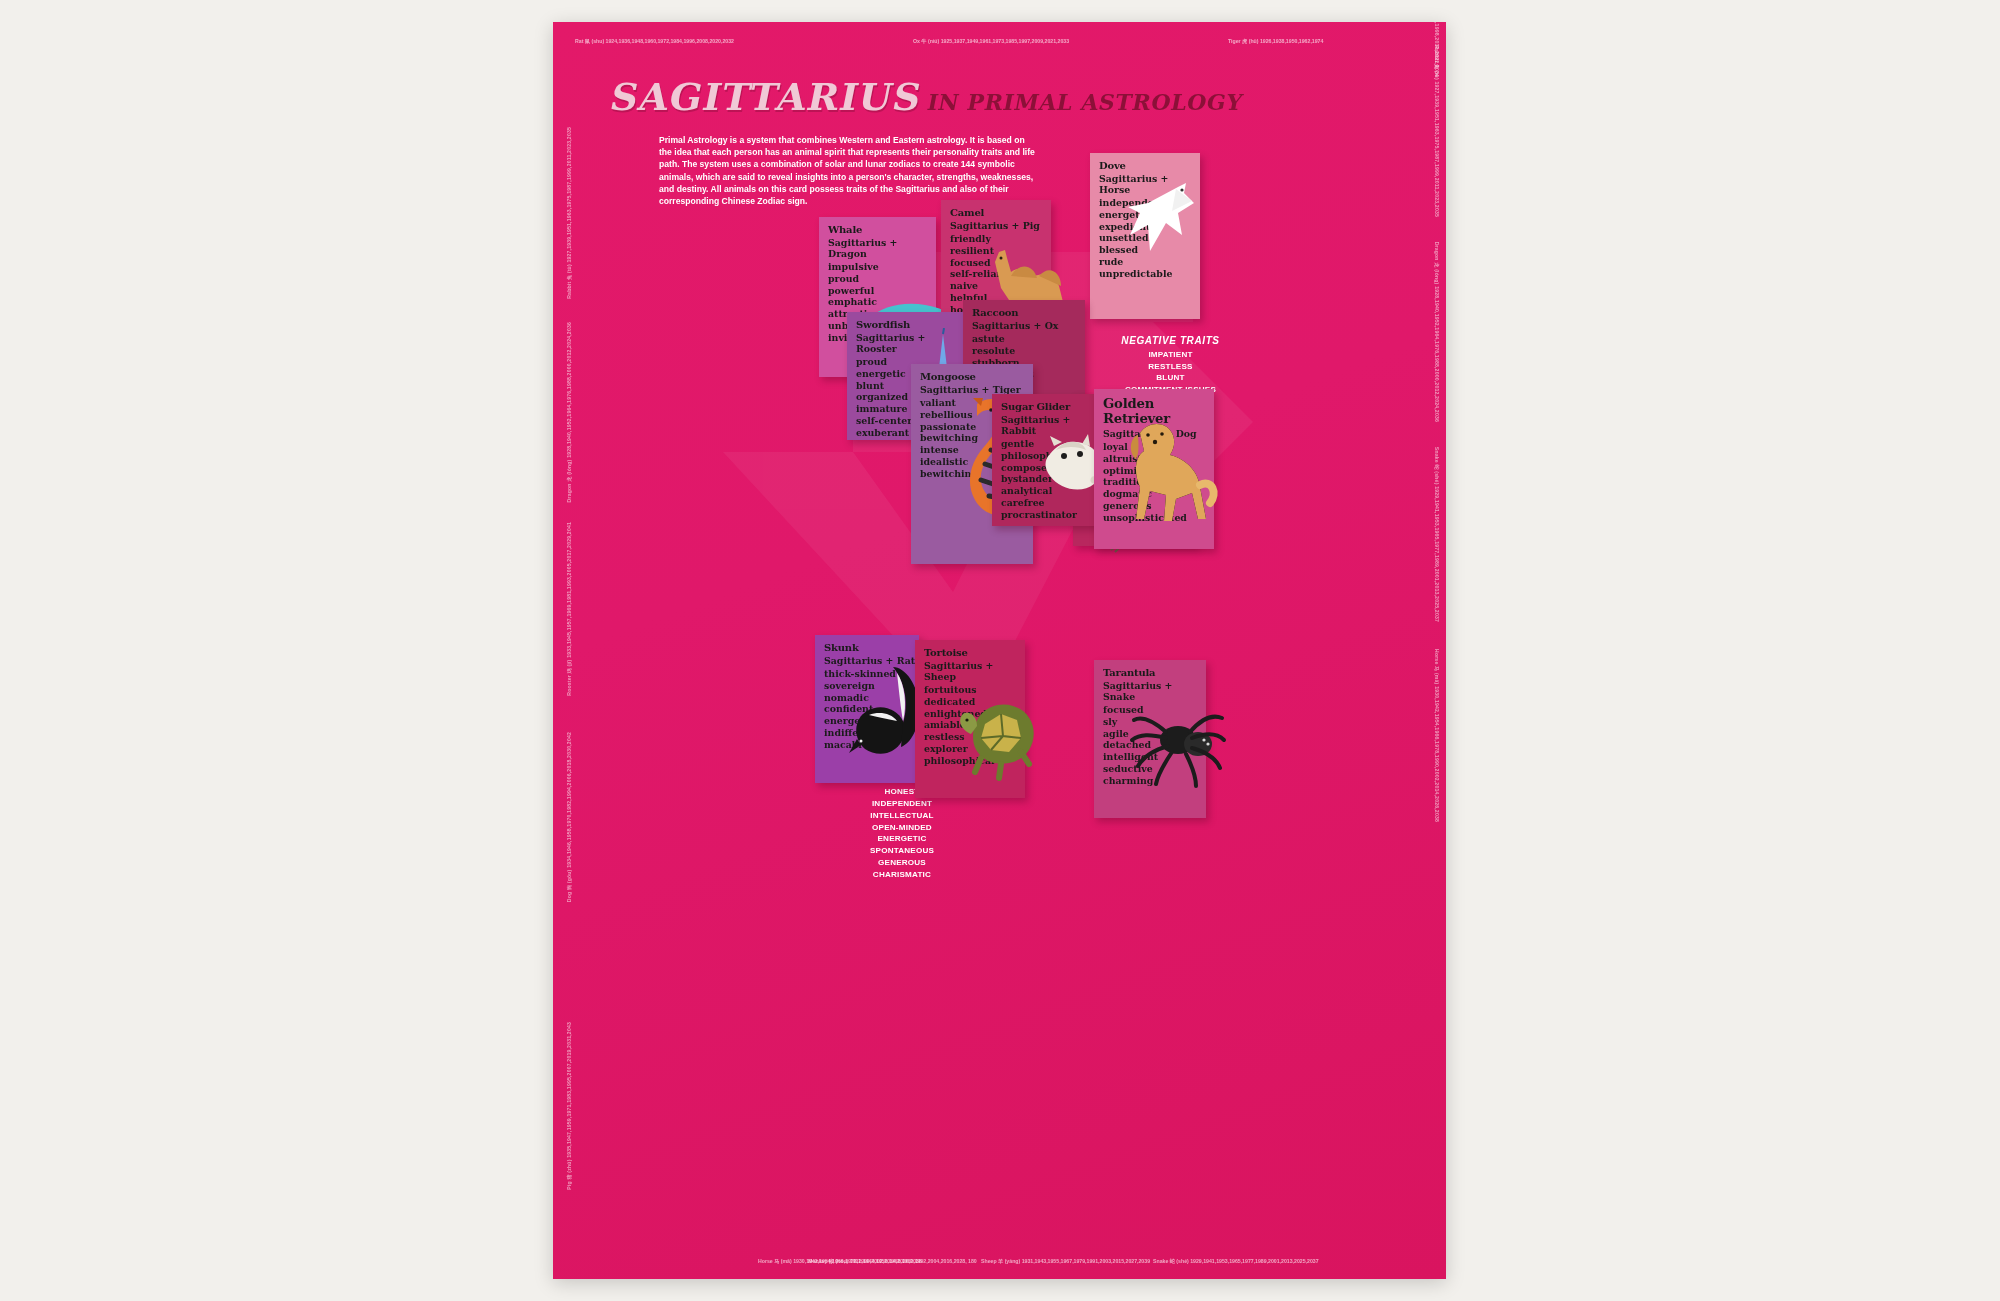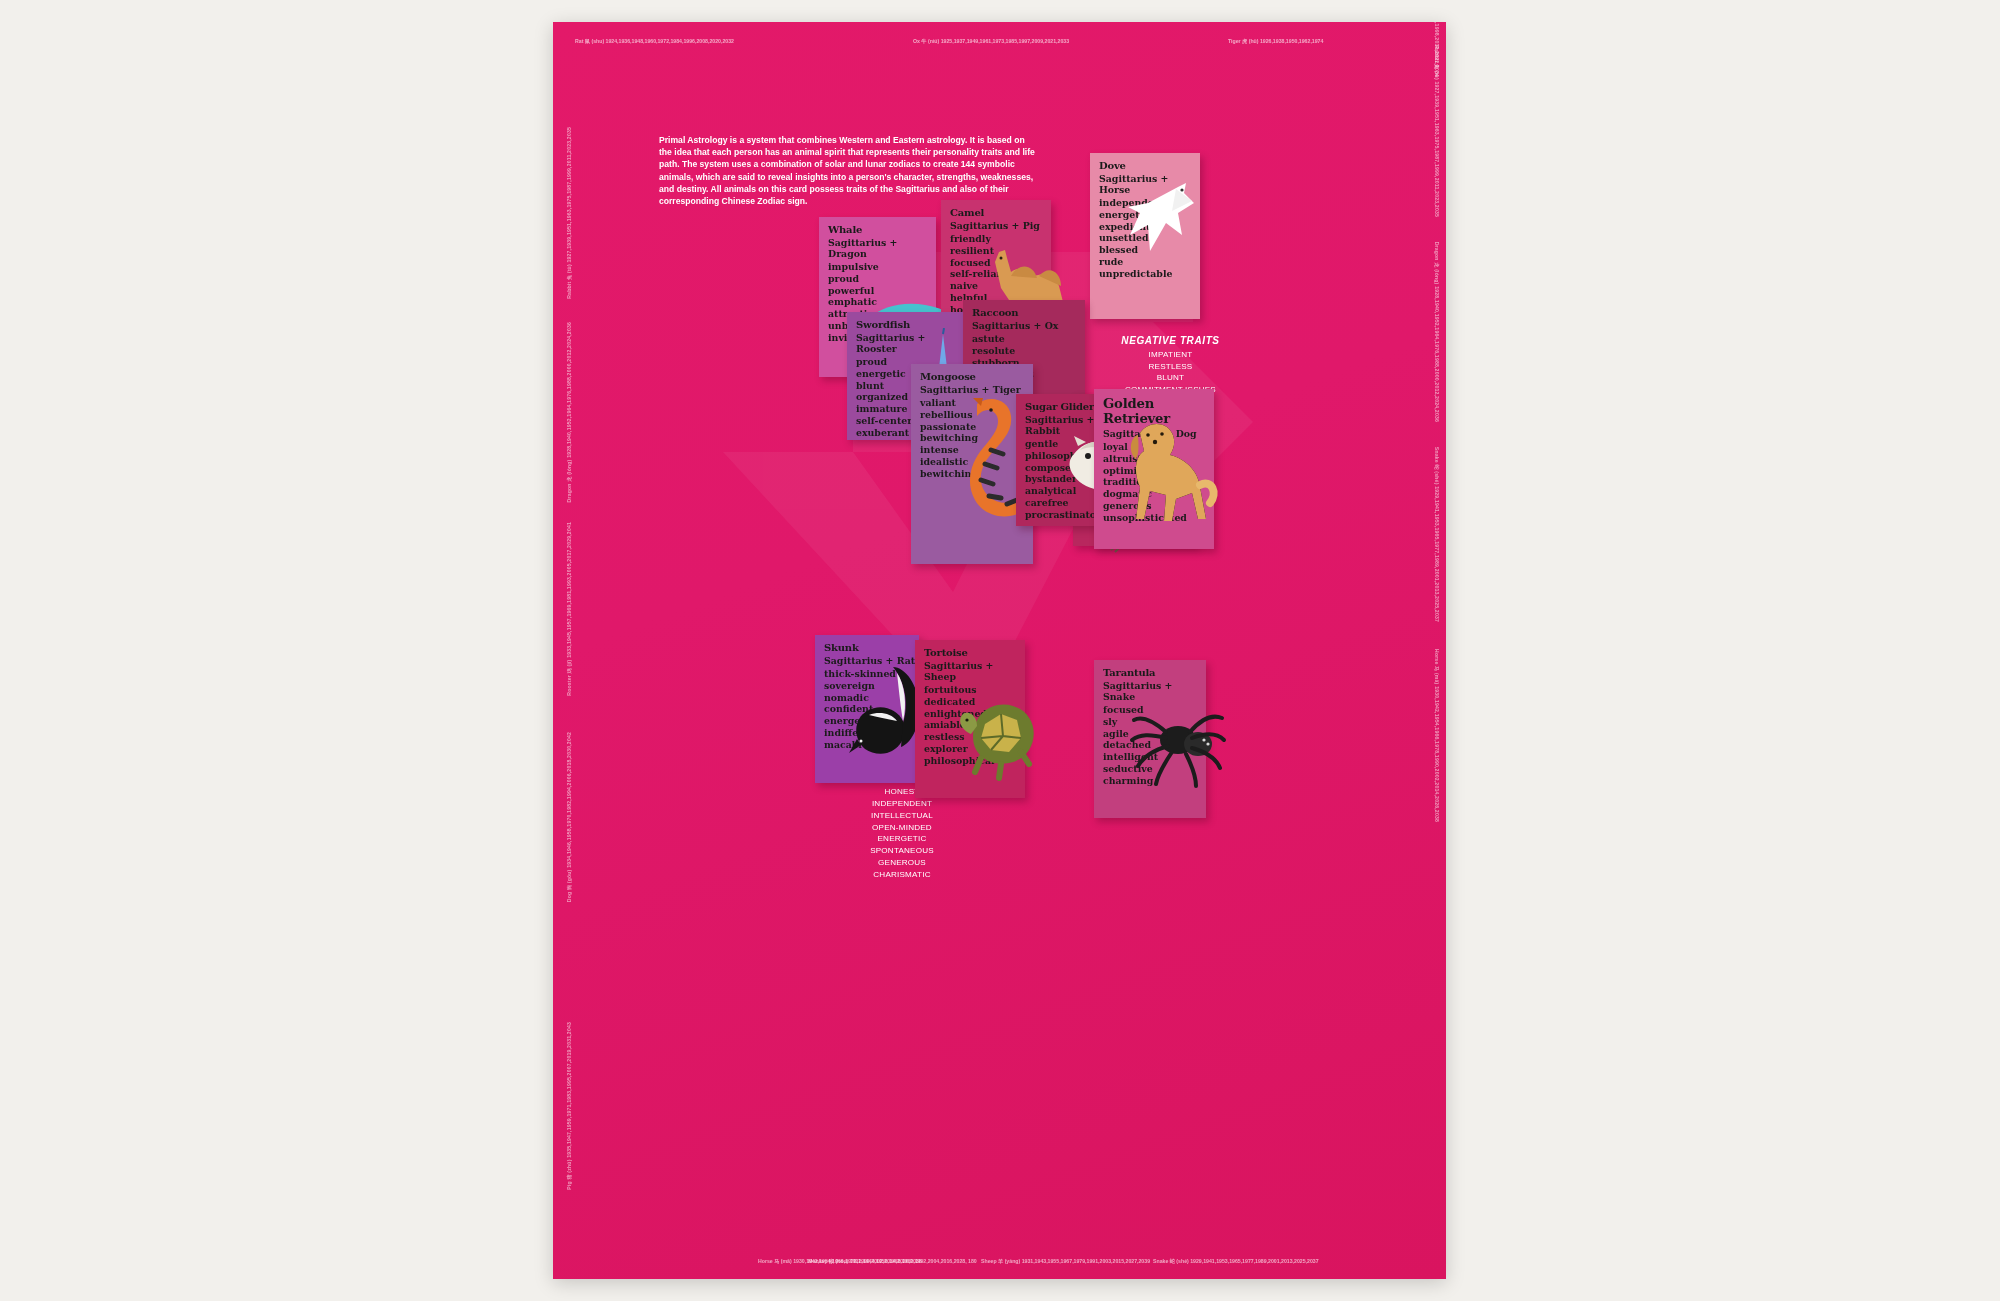--- a/index.html
+++ b/index.html
@@ -100,21 +100,21 @@
   }
   .traits-block .tb-title {
     font-size: 10px;
     font-style: italic;
     font-weight: bold;
     letter-spacing: 0.6px;
     margin-bottom: 3px;
   }
   .traits-block .tb-item {
     font-size: 8.1px;
-    font-weight: normal;
+    font-weight: bold;
     line-height: 1.45;
     letter-spacing: 0.2px;
   }
 
   #quote {
     position: absolute;
     left: 345px;
     top: 830px;
     width: 172px;
     text-align: center;
@@ -199,20 +199,23 @@
   <div class="side-strip strip-left" style="top:500px;  transform: rotate(-90deg) translate(-100%, 0);">Rooster 鸡 (jī) 1933,1945,1957,1969,1981,1993,2005,2017,2029,2041</div>
   <div class="side-strip strip-left" style="top:710px;  transform: rotate(-90deg) translate(-100%, 0);">Dog 狗 (gǒu) 1934,1946,1958,1970,1982,1994,2006,2018,2030,2042</div>
   <div class="side-strip strip-left" style="top:1000px; transform: rotate(-90deg) translate(-100%, 0);">Pig 猪 (zhū) 1935,1947,1959,1971,1983,1995,2007,2019,2031,2043</div>
 
   <div class="side-strip strip-right" style="top:55px;  transform: rotate(90deg) translate(0, -100%); transform-origin: right top;">Tiger 虎 (hǔ) 1986,1998,2010,2022,2034</div>
   <div class="side-strip strip-right" style="top:195px; transform: rotate(90deg) translate(0, -100%); transform-origin: right top;">Rabbit 兔 (tù) 1927,1939,1951,1963,1975,1987,1999,2011,2023,2035</div>
   <div class="side-strip strip-right" style="top:400px; transform: rotate(90deg) translate(0, -100%); transform-origin: right top;">Dragon 龙 (lóng) 1928,1940,1952,1964,1976,1988,2000,2012,2024,2036</div>
   <div class="side-strip strip-right" style="top:600px; transform: rotate(90deg) translate(0, -100%); transform-origin: right top;">Snake 蛇 (shé) 1929,1941,1953,1965,1977,1989,2001,2013,2025,2037</div>
   <div class="side-strip strip-right" style="top:800px; transform: rotate(90deg) translate(0, -100%); transform-origin: right top;">Horse 马 (mǎ) 1930,1942,1954,1966,1978,1990,2002,2014,2026,2038</div>
 
+  <div id="title">
+    <span class="t-main">SAGITTARIUS</span><span class="t-sub">IN PRIMAL ASTROLOGY</span>
+  </div>
 
   <div id="intro">Primal Astrology is a system that combines Western and Eastern astrology. It is based on the idea that each person has an animal spirit that represents their personality traits and life path. The system uses a combination of solar and lunar zodiacs to create 144 symbolic animals, which are said to reveal insights into a person's character, strengths, weaknesses, and destiny. All animals on this card possess traits of the Sagittarius and also of their corresponding Chinese Zodiac sign.</div>
 
   <div class="traits-block" style="left:288px; top:727px; width:122px;">
     <div class="tb-title">POSITIVE TRAITS</div>
     <div class="tb-item">ADVENTUROUS</div>
     <div class="tb-item">OPTIMISTIC</div>
     <div class="tb-item">HONEST</div>
     <div class="tb-item">INDEPENDENT</div>
     <div class="tb-item">INTELLECTUAL</div>
@@ -363,21 +366,21 @@
     <svg class="art" style="left:36px; top:24px; width:104px; height:136px;" viewBox="0 0 104 136">
       <path d="M30 16 C44 6, 62 12, 64 28 C66 44, 54 54, 44 66 C34 78, 30 92, 38 104 C46 116, 62 118, 72 110 L80 120 C64 134, 38 130, 28 112 C18 94, 24 74, 36 60 C46 48, 54 38, 50 28 C46 20, 36 20, 30 28 Z" fill="#e8742a"></path>
       <path d="M34 18 L26 10 L36 10 Z" fill="#c95a18"></path>
       <path d="M44 62 l12 4 M38 76 l12 4 M34 92 l12 4 M42 108 l12 2 M60 116 l10 -4 M74 112 l8 -6" stroke="#2b2b2b" stroke-width="5" stroke-linecap="round"></path>
       <circle cx="44" cy="22" r="1.8" fill="#1a1a1a"></circle>
     </svg>
   </div>
 
   <div class="card" style="left:450px; top:372px; width:0;"></div>
 
-  <div class="card" style="left:463px; top:372px; width:110px; height:132px; background:#b0275c;">
+  <div class="card" style="left:439px; top:372px; width:110px; height:132px; background:#b0275c;">
     <div class="c-name">Sugar Glider</div>
     <div class="c-pair">Sagittarius + Rabbit</div>
     <div class="c-trait">gentle</div>
     <div class="c-trait">philosophical</div>
     <div class="c-trait">composed</div>
     <div class="c-trait">bystander</div>
     <div class="c-trait">analytical</div>
     <div class="c-trait">carefree</div>
     <div class="c-trait">procrastinator</div>
     <svg class="art" style="left:44px; top:22px; width:86px; height:96px;" viewBox="0 0 86 96">

